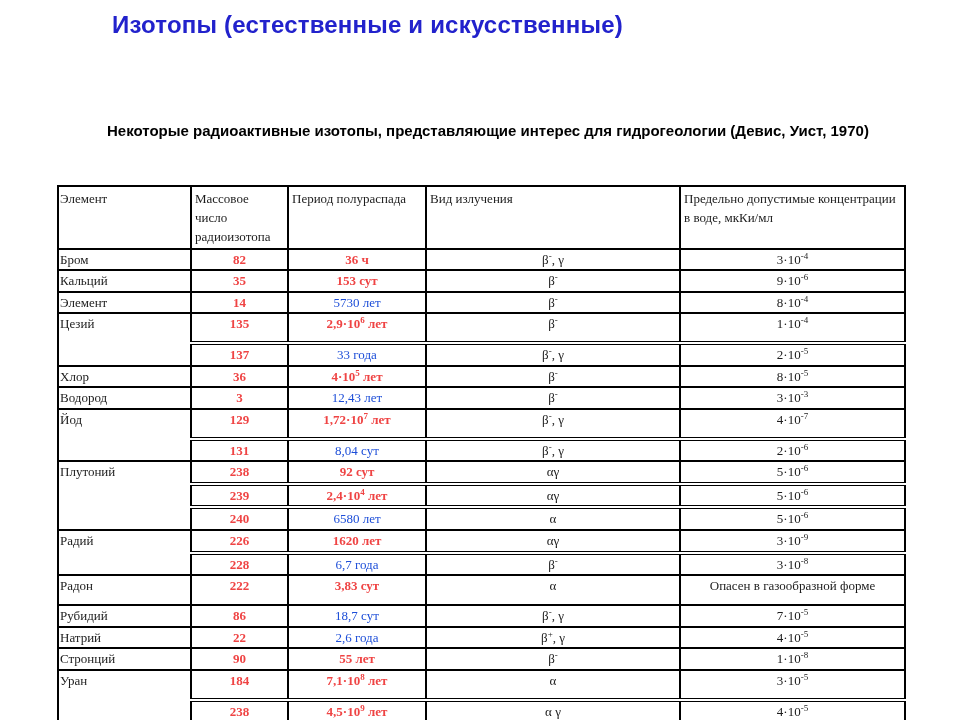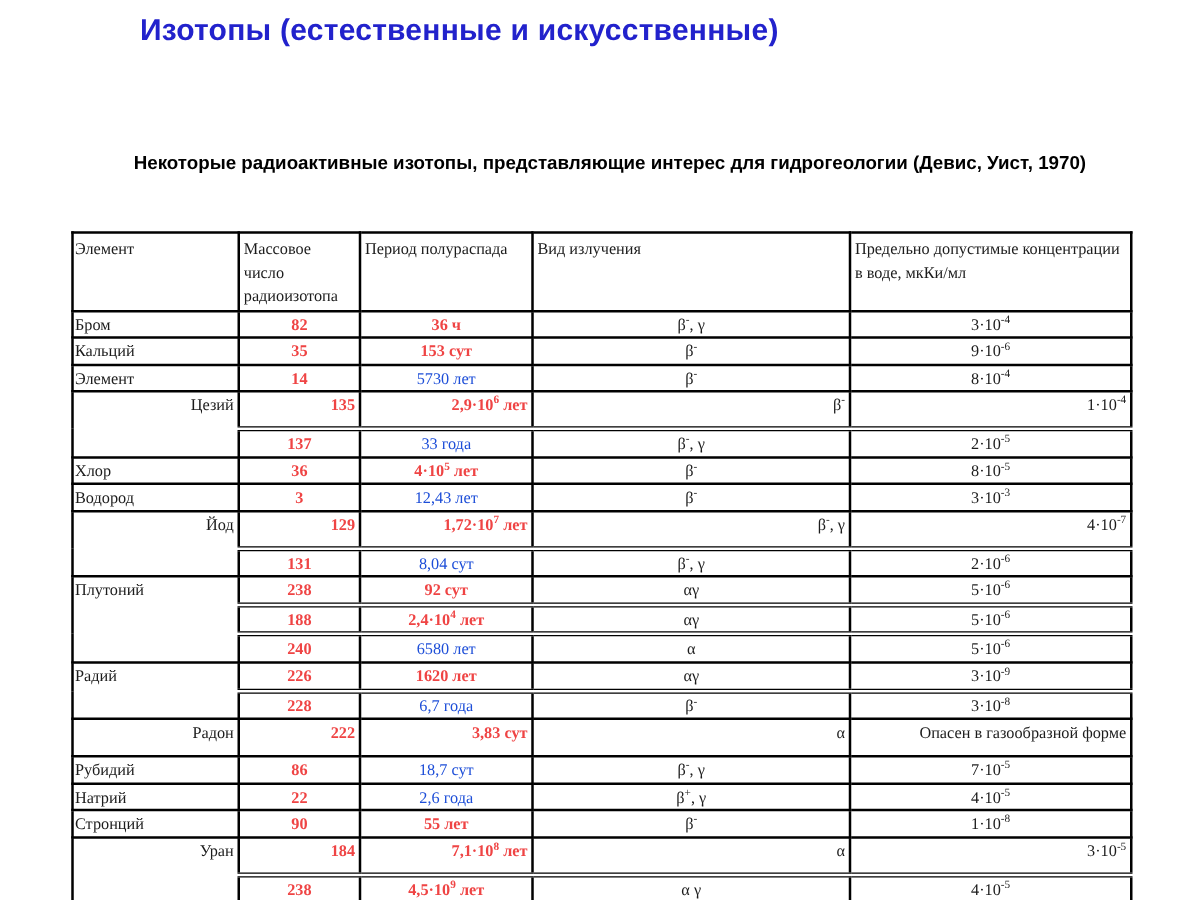--- a/index.html
+++ b/index.html
@@ -26,21 +26,21 @@
     border-collapse:collapse; table-layout:fixed;
     font-size:13px; color:#1c1c1c;
   }
   th, td { border:2px solid #000; padding:1px 3px; vertical-align:top; }
   th {
     font-weight:normal; text-align:left; height:47px;
     padding-top:3px; line-height:1.45;
   }
   th.el, td.el { text-align:left; padding-left:1px; }
   td { text-align:center; height:20px; line-height:1.35; }
-  tr.tall > td { height:30px;text-align:right; }
+  tr.tall > td { height:30px; }
   tr.last > td { height:19px; }
   td.sub { border-top:4px double #000;margin-top:48px; }
   td.b { font-weight:bold; color:#ef4444; }
   td.lt { color:#1d4ed8; }
   td.nob { border-bottom:none; }
   sup { font-size:9px; line-height:0; }
 </style>
 </head>
 <body>
 
@@ -127,21 +127,21 @@
       <td class="sub">2·10<sup>-6</sup></td>
     </tr>
     <tr>
       <td class="el" rowspan="3">Плутоний</td>
       <td class="b">238</td>
       <td class="b">92 сут</td>
       <td>αγ</td>
       <td>5·10<sup>-6</sup></td>
     </tr>
     <tr>
-      <td class="b sub">188</td>
+      <td class="b sub">239</td>
       <td class="b sub">2,4·10<sup>4</sup> лет</td>
       <td class="sub">αγ</td>
       <td class="sub">5·10<sup>-6</sup></td>
     </tr>
     <tr>
       <td class="b sub">240</td>
       <td class="lt sub">6580 лет</td>
       <td class="sub">α</td>
       <td class="sub">5·10<sup>-6</sup></td>
     </tr>

